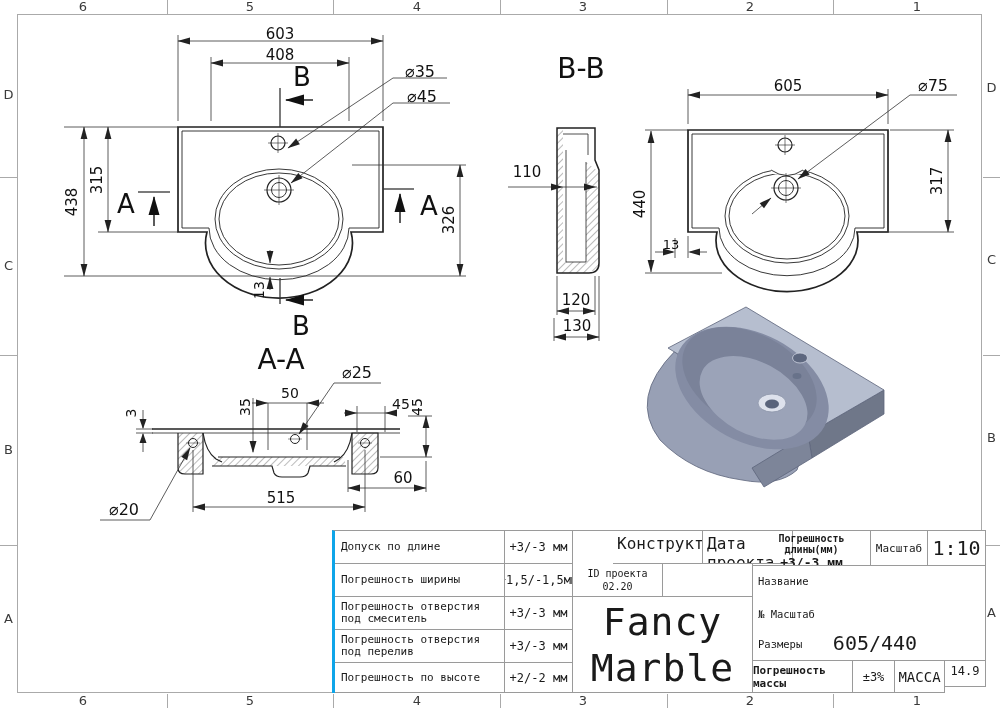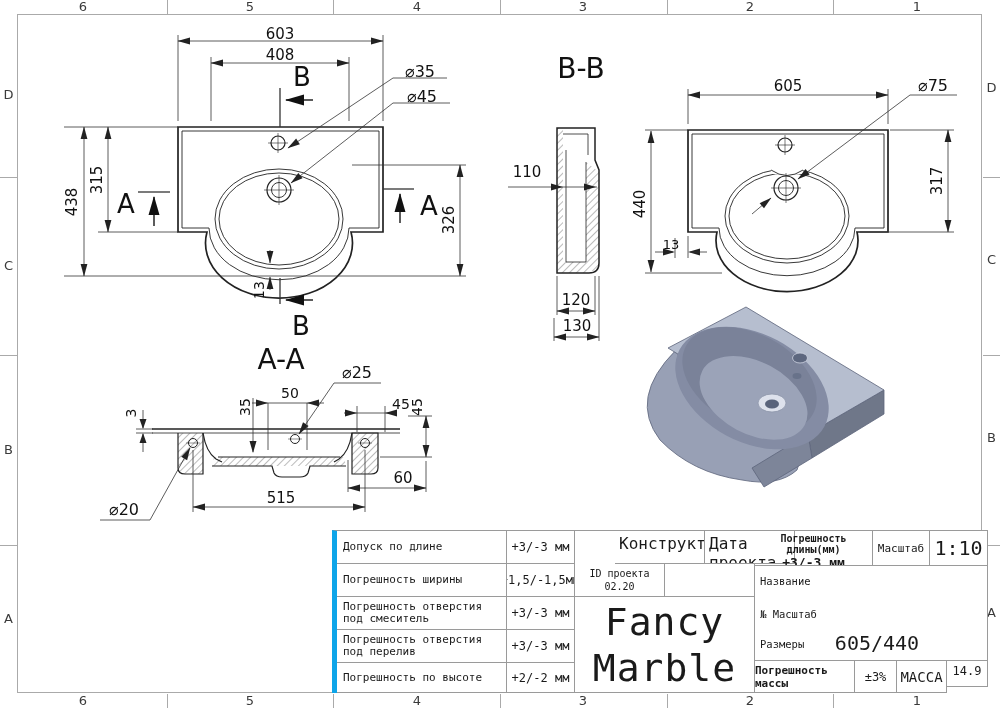--- a/index.html
+++ b/index.html
@@ -10,21 +10,21 @@
   .fnum,.flet{position:absolute;color:#3a3a3a;font-size:13px;font-family:"DejaVu Sans",sans-serif;
               text-align:center;}
   .fnum{width:30px;line-height:14px;}
   .flet{width:15px;line-height:16px;}
   .tickv{position:absolute;width:1px;background:#aaaaaa;}
   .tickh{position:absolute;height:1px;background:#aaaaaa;}
   #frame{position:absolute;left:17px;top:14px;width:965px;height:679px;
          border:1px solid #aaaaaa;box-sizing:border-box;}
   
   #tblock{position:absolute;left:332px;top:530px;width:651px;height:162px;
-          border-top:1px solid #9a9a9a;border-left:5px solid #0ea5e9;box-sizing:content-box;
+          border-top:1px solid #9a9a9a;border-left:3px solid #0ea5e9;box-sizing:content-box;
           font-family:"DejaVu Sans Mono",monospace;color:#1a1a1a;background:#fff;}
   .cell{position:absolute;border-right:1px solid #9a9a9a;border-bottom:1px solid #9a9a9a;
         box-sizing:border-box;overflow:hidden;}
   .tol-lbl{font-size:11px;line-height:12px;display:flex;align-items:center;padding-left:6px;}
   .tol-val{font-size:12px;display:flex;align-items:center;justify-content:center;}
   .hdr{font-size:16px;padding:3px 0 0 4px;margin-left:40px;}
   .idcell{font-size:10px;text-align:center;padding-top:3px;line-height:13px;}
   .brand{font-size:38px;line-height:46px;text-align:center;padding-top:2px;letter-spacing:1px;}
   .small-lbl{position:absolute;font-size:10.5px;}
   .ctr{display:flex;align-items:center;justify-content:center;}

